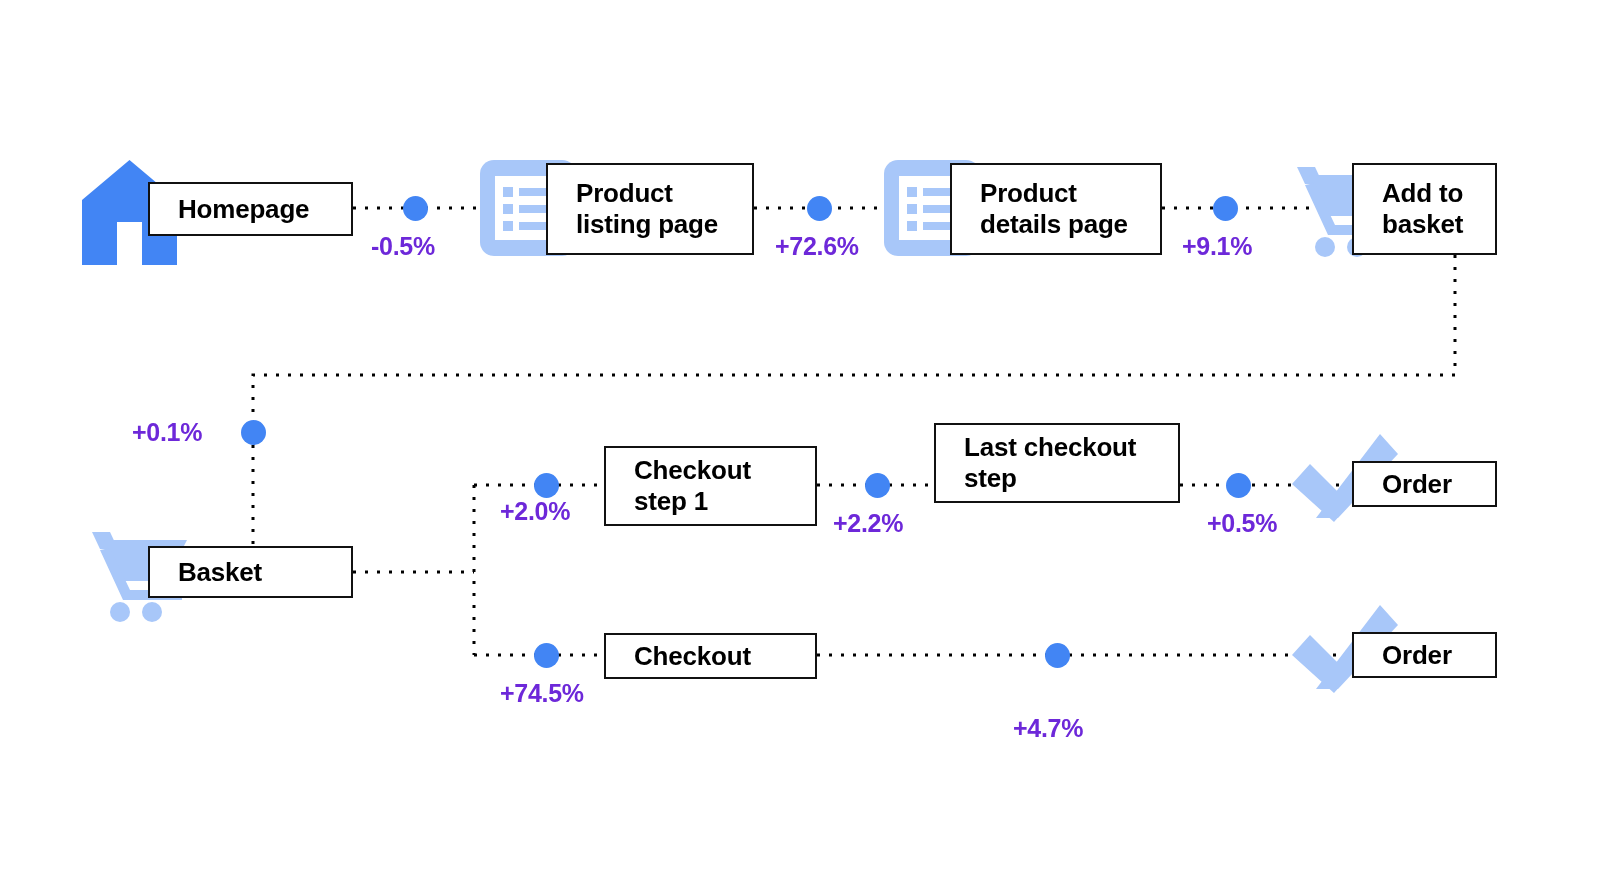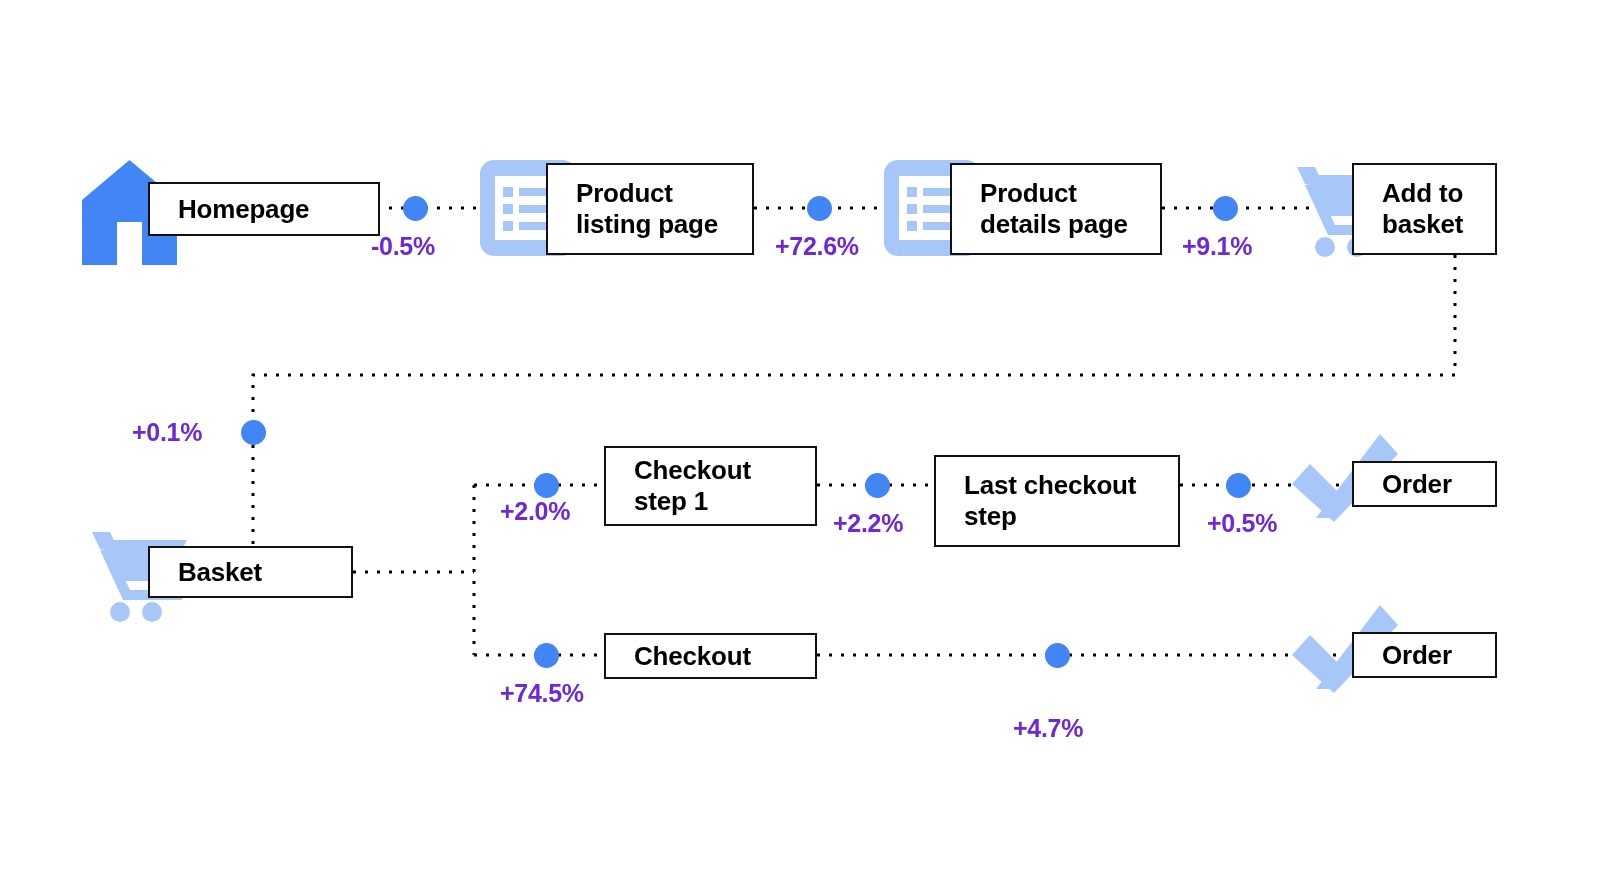--- a/index.html
+++ b/index.html
@@ -150,21 +150,21 @@
           <path d="M90 2 L108 22 L48 86 L26 86 Z M2 52 L20 32 L60 72 L44 90 Z" fill="#a8c7f9"></path>
         </svg>
       </div>
       <div class="icon" style="left: 1290px; top: 603px;">
         <svg xmlns="http://www.w3.org/2000/svg" width="110" height="104" viewBox="0 0 110 104">
           <path d="M90 2 L108 22 L48 86 L26 86 Z M2 52 L20 32 L60 72 L44 90 Z" fill="#a8c7f9"></path>
         </svg>
       </div>
     </div>
   <div id="node-layer">
-      <div class="node" style="left: 148px; top: 182px; width: 232px; height: 54px; align-items: center;">
+      <div class="node" style="left: 148px; top: 182px; width: 205px; height: 54px; align-items: center;">
         <div class="label">Homepage</div>
       </div>
       <div class="node" style="left: 546px; top: 163px; width: 208px; height: 92px;">
         <div class="label">Product
 listing page</div>
       </div>
       <div class="node" style="left: 950px; top: 163px; width: 212px; height: 92px;">
         <div class="label">Product
 details page</div>
       </div>
@@ -172,21 +172,21 @@
         <div class="label">Add to
 basket</div>
       </div>
       <div class="node" style="left: 148px; top: 546px; width: 205px; height: 52px;">
         <div class="label">Basket</div>
       </div>
       <div class="node" style="left: 604px; top: 446px; width: 213px; height: 80px;">
         <div class="label">Checkout
 step 1</div>
       </div>
-      <div class="node" style="left: 934px; top: 455px; width: 246px; height: 92px;">
+      <div class="node" style="left: 934px; top: 423px; width: 246px; height: 80px;">
         <div class="label">Last checkout
 step</div>
       </div>
       <div class="node" style="left: 1352px; top: 461px; width: 145px; height: 46px;">
         <div class="label">Order</div>
       </div>
       <div class="node" style="left: 604px; top: 633px; width: 213px; height: 46px;">
         <div class="label">Checkout</div>
       </div>
       <div class="node" style="left: 1352px; top: 632px; width: 145px; height: 46px;">

